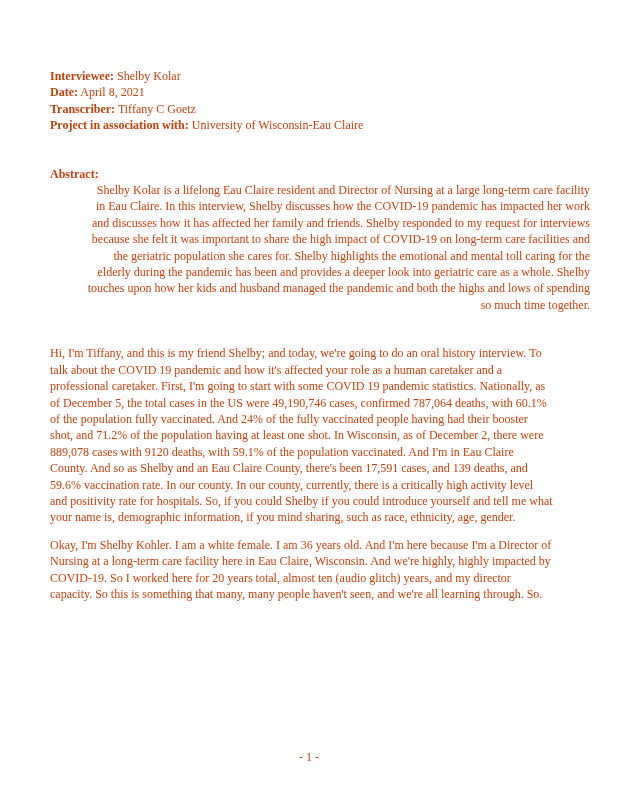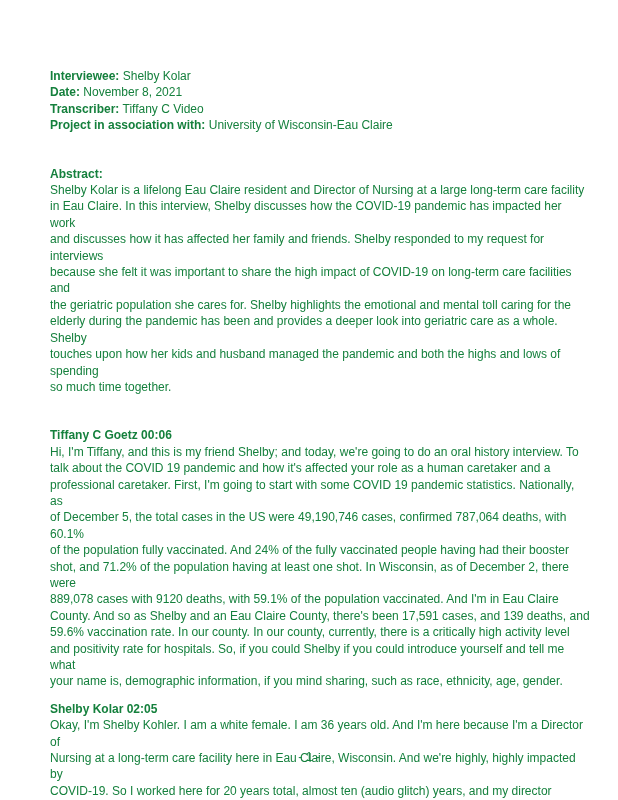--- a/index.html
+++ b/index.html
@@ -5,42 +5,43 @@
   html, body {
     margin: 0;
     padding: 0;
     background: #ffffff;
   }
   .page {
     position: relative;
     width: 618px;
     height: 800px;
     background: #ffffff;
-    color: #15803d;
-    font-family: Liberation Sans, sans-serif;
+    color: #c2410c;
+    font-family: Liberation Serif, serif;
     font-size: 12px;
     line-height: 16.4px;
     box-sizing: border-box;
     padding: 68px 28px 0 50px;
     overflow: hidden;
   }
   .b { font-weight: bold; }
   .meta-line {
     white-space: pre-wrap;
   }
   .abstract-heading {
     font-weight: bold;
     margin-top: 32px;
   }
   p.para {
     margin: 0;
     white-space: pre-wrap;
   }
   .abstract-body {
     margin-top: 7px;
+    text-align: right;
   }
   .entry { margin: 0; }
   .entry-tiffany { margin-top: 32px; }
   .entry-shelby { margin-top: 11px; }
   h2.speaker {
     margin: 0;
     font-size: 12px;
     line-height: 16.4px;
     font-weight: bold;
   }
@@ -52,52 +53,50 @@
     text-align: center;
   }
 </style>
 </head>
 <body>
 
 <div class="page">
 
   <div class="metadata">
     <div class="meta-line"><span class="b">Interviewee:</span><span> Shelby Kolar</span></div>
-    <div class="meta-line"><span class="b">Date:</span><span> November 8, 2021</span></div>
-    <div class="meta-line"><span class="b">Transcriber:</span><span> Tiffany C Video</span></div>
+    <div class="meta-line"><span class="b">Date:</span><span> April 8, 2021</span></div>
+    <div class="meta-line"><span class="b">Transcriber:</span><span> Tiffany C Goetz</span></div>
     <div class="meta-line"><span class="b">Project in association with:</span><span> University of Wisconsin-Eau Claire</span></div>
   </div>
 
   <div class="abstract-heading">Abstract:</div>
   <p class="para abstract-body">Shelby Kolar is a lifelong Eau Claire resident and Director of Nursing at a large long-term care facility
 in Eau Claire. In this interview, Shelby discusses how the COVID-19 pandemic has impacted her work
 and discusses how it has affected her family and friends. Shelby responded to my request for interviews
 because she felt it was important to share the high impact of COVID-19 on long-term care facilities and
 the geriatric population she cares for. Shelby highlights the emotional and mental toll caring for the
 elderly during the pandemic has been and provides a deeper look into geriatric care as a whole. Shelby
 touches upon how her kids and husband managed the pandemic and both the highs and lows of spending
 so much time together.</p>
 
   <section class="entry entry-tiffany">
-    <h2 class="speaker">Tiffany C Goetz 00:06</h2>
     <p class="para">Hi, I'm Tiffany, and this is my friend Shelby; and today, we're going to do an oral history interview. To
 talk about the COVID 19 pandemic and how it's affected your role as a human caretaker and a
 professional caretaker. First, I'm going to start with some COVID 19 pandemic statistics. Nationally, as
 of December 5, the total cases in the US were 49,190,746 cases, confirmed 787,064 deaths, with 60.1%
 of the population fully vaccinated. And 24% of the fully vaccinated people having had their booster
 shot, and 71.2% of the population having at least one shot. In Wisconsin, as of December 2, there were
 889,078 cases with 9120 deaths, with 59.1% of the population vaccinated. And I'm in Eau Claire
 County. And so as Shelby and an Eau Claire County, there's been 17,591 cases, and 139 deaths, and
 59.6% vaccination rate. In our county. In our county, currently, there is a critically high activity level
 and positivity rate for hospitals. So, if you could Shelby if you could introduce yourself and tell me what
 your name is, demographic information, if you mind sharing, such as race, ethnicity, age, gender.</p>
   </section>
 
   <section class="entry entry-shelby">
-    <h2 class="speaker">Shelby Kolar 02:05</h2>
     <p class="para">Okay, I'm Shelby Kohler. I am a white female. I am 36 years old. And I'm here because I'm a Director of
 Nursing at a long-term care facility here in Eau Claire, Wisconsin. And we're highly, highly impacted by
 COVID-19. So I worked here for 20 years total, almost ten (audio glitch) years, and my director
 capacity. So this is something that many, many people haven't seen, and we're all learning through. So.</p>
   </section>
 
   <div class="footer">- 1 -</div>
 
 </div>
 

